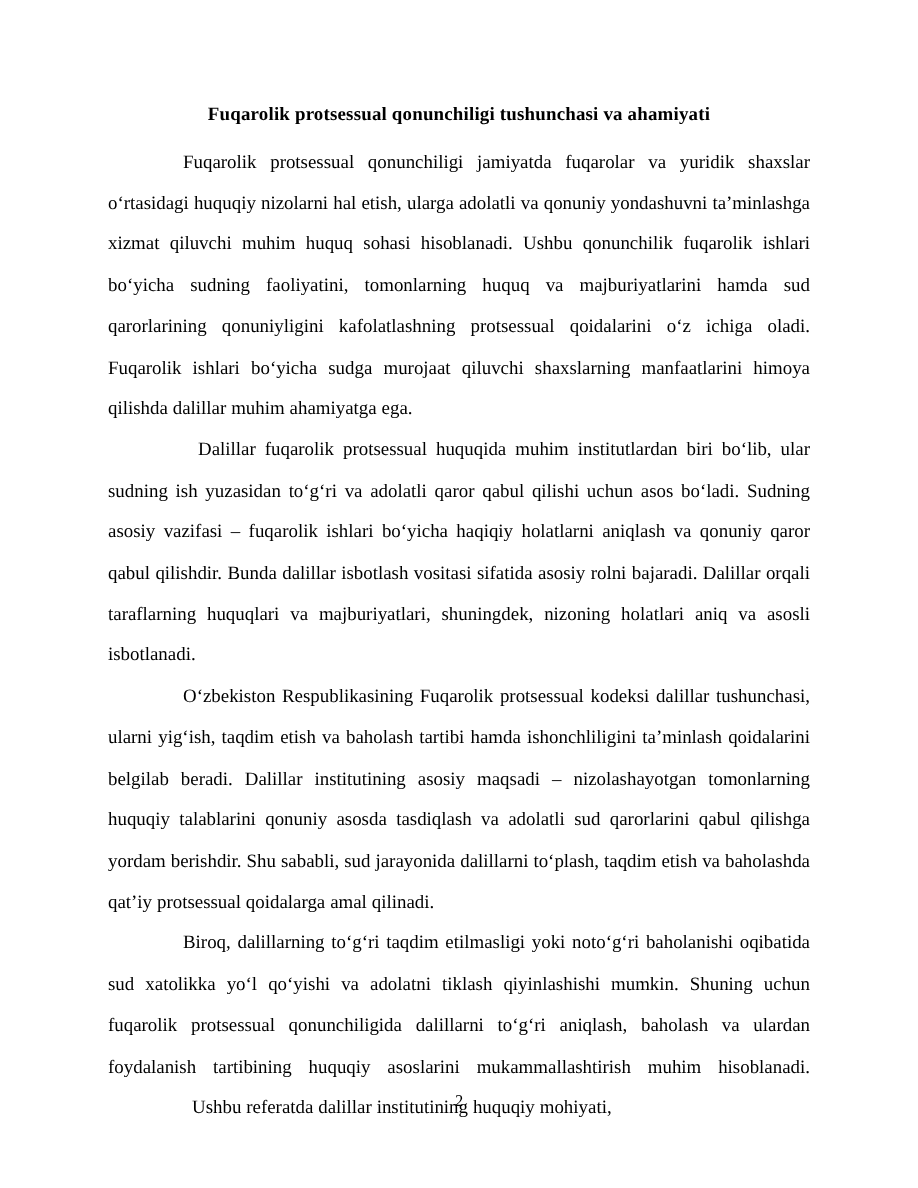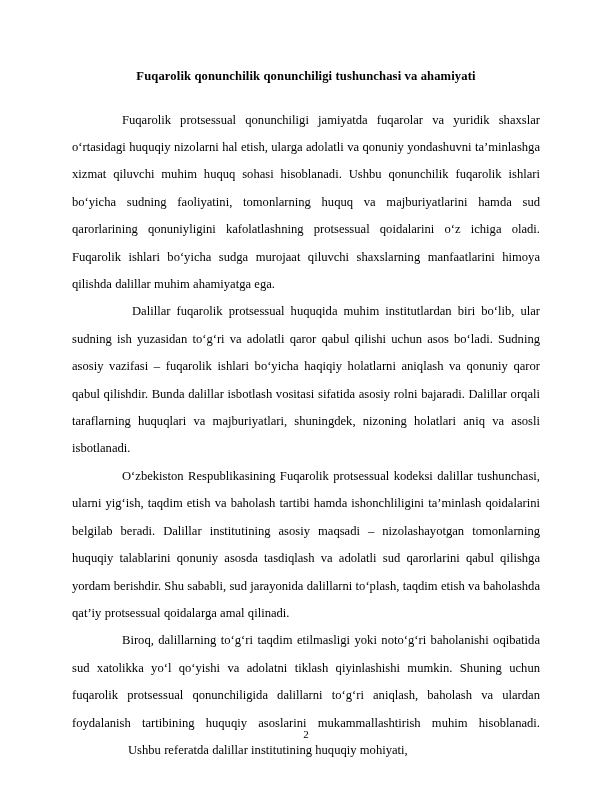--- a/index.html
+++ b/index.html
@@ -43,21 +43,21 @@
     line-height: 27.4px;
     text-align: justify;
     text-justify: inter-word;
     margin: 0;
     padding: 0;
     hyphens: none;
     -webkit-hyphens: none;
     word-spacing: 0.01em;
   }
   p.para.first {
-    margin-top: 24px;
+    margin-top: 12px;
   }
   .indent-1 { display: inline-block; width: 50px; }
   .indent-2 { display: inline-block; width: 60px; }
   .gap-tab  { display: inline-block; width: 56px; }
   .page-number {
     position: absolute;
     left: 0;
     top: 729px;
     width: 612px;
     text-align: center;
@@ -66,21 +66,21 @@
     color: #000000;
   }
 </style>
 </head>
 <body>
 
 <div class="page">
 
   <div class="content">
 
-    <h1 class="doc-title">Fuqarolik qonunchilik qonunchiligi tushunchasi va ahamiyati</h1>
+    <h1 class="doc-title">Fuqarolik protsessual qonunchiligi tushunchasi va ahamiyati</h1>
 
     <p class="para first"><span class="indent-1"></span><span>Fuqarolik protsessual qonunchiligi jamiyatda fuqarolar va yuridik shaxslar o‘rtasidagi huquqiy nizolarni hal etish, ularga adolatli va qonuniy yondashuvni ta’minlashga xizmat qiluvchi muhim huquq sohasi hisoblanadi. Ushbu qonunchilik fuqarolik ishlari bo‘yicha sudning faoliyatini, tomonlarning huquq va majburiyatlarini hamda sud qarorlarining qonuniyligini kafolatlashning protsessual qoidalarini o‘z ichiga oladi. Fuqarolik ishlari bo‘yicha sudga murojaat qiluvchi shaxslarning manfaatlarini himoya qilishda dalillar muhim ahamiyatga ega.</span></p>
 
     <p class="para"><span class="indent-2"></span><span>Dalillar fuqarolik protsessual huquqida muhim institutlardan biri bo‘lib, ular sudning ish yuzasidan to‘g‘ri va adolatli qaror qabul qilishi uchun asos bo‘ladi. Sudning asosiy vazifasi – fuqarolik ishlari bo‘yicha haqiqiy holatlarni aniqlash va qonuniy qaror qabul qilishdir. Bunda dalillar isbotlash vositasi sifatida asosiy rolni bajaradi. Dalillar orqali taraflarning huquqlari va majburiyatlari, shuningdek, nizoning holatlari aniq va asosli isbotlanadi.</span></p>
 
     <p class="para"><span class="indent-1"></span><span>O‘zbekiston Respublikasining Fuqarolik protsessual kodeksi dalillar tushunchasi, ularni yig‘ish, taqdim etish va baholash tartibi hamda ishonchliligini ta’minlash qoidalarini belgilab beradi. Dalillar institutining asosiy maqsadi – nizolashayotgan tomonlarning huquqiy talablarini qonuniy asosda tasdiqlash va adolatli sud qarorlarini qabul qilishga yordam berishdir. Shu sababli, sud jarayonida dalillarni to‘plash, taqdim etish va baholashda qat’iy protsessual qoidalarga amal qilinadi.</span></p>
 
     <p class="para"><span class="indent-1"></span><span>Biroq, dalillarning to‘g‘ri taqdim etilmasligi yoki noto‘g‘ri baholanishi oqibatida sud xatolikka yo‘l qo‘yishi va adolatni tiklash qiyinlashishi mumkin. Shuning uchun fuqarolik protsessual qonunchiligida dalillarni to‘g‘ri aniqlash, baholash va ulardan foydalanish tartibining huquqiy asoslarini mukammallashtirish muhim hisoblanadi.</span><span class="gap-tab"></span><span>Ushbu referatda dalillar institutining huquqiy mohiyati,</span></p>
 
   </div>

